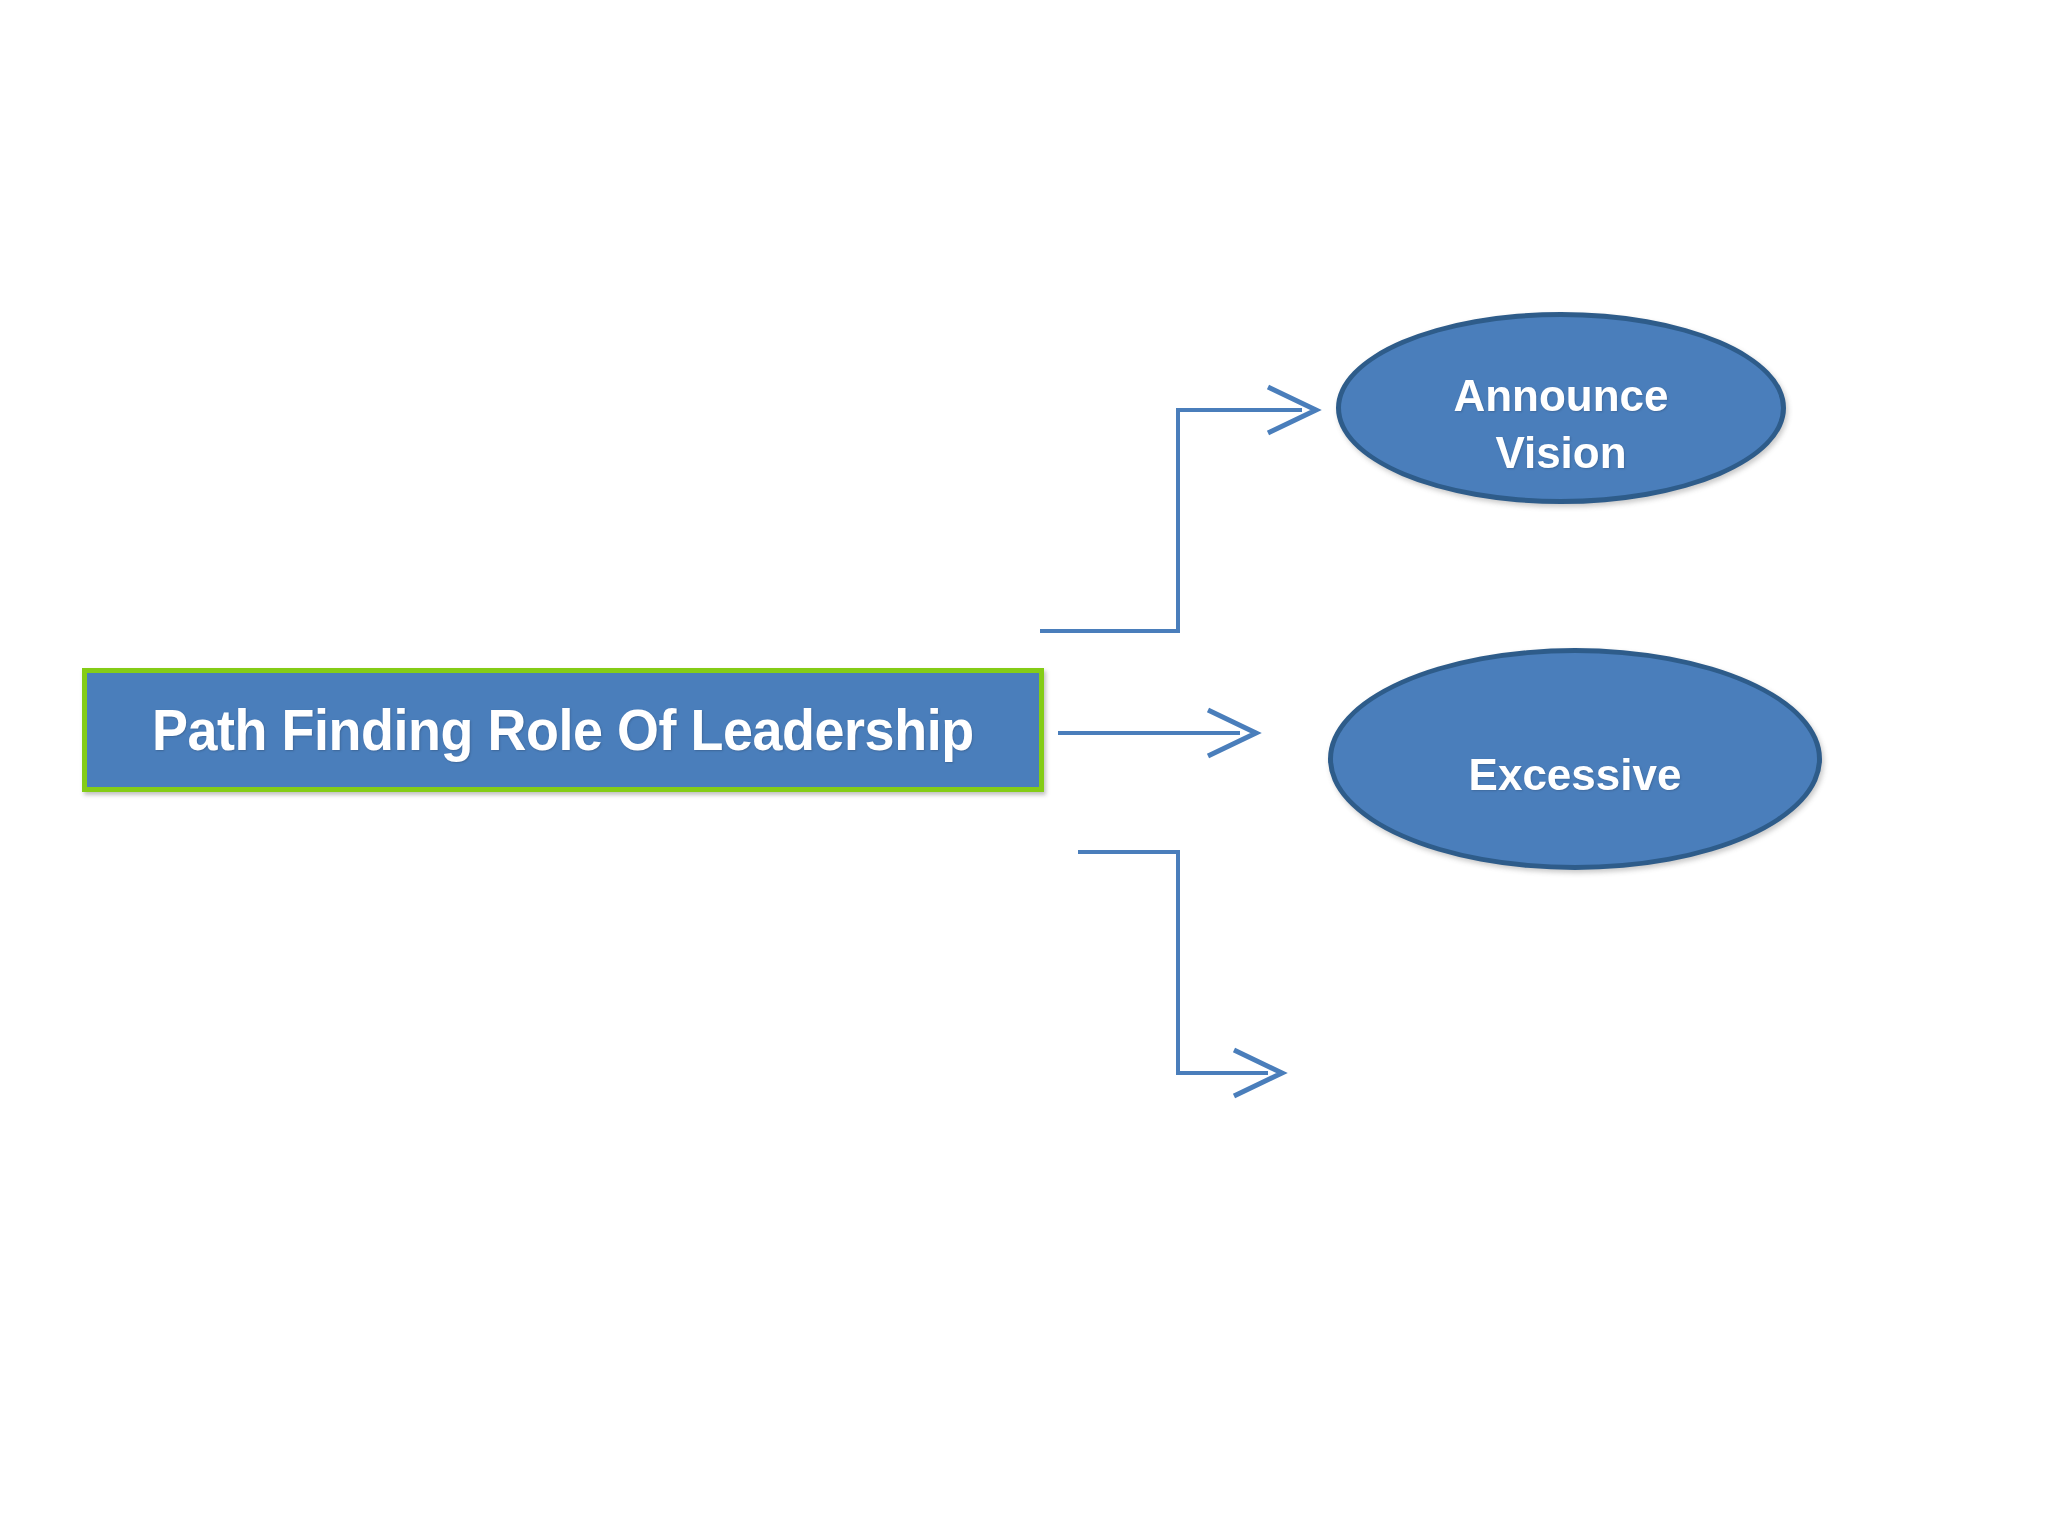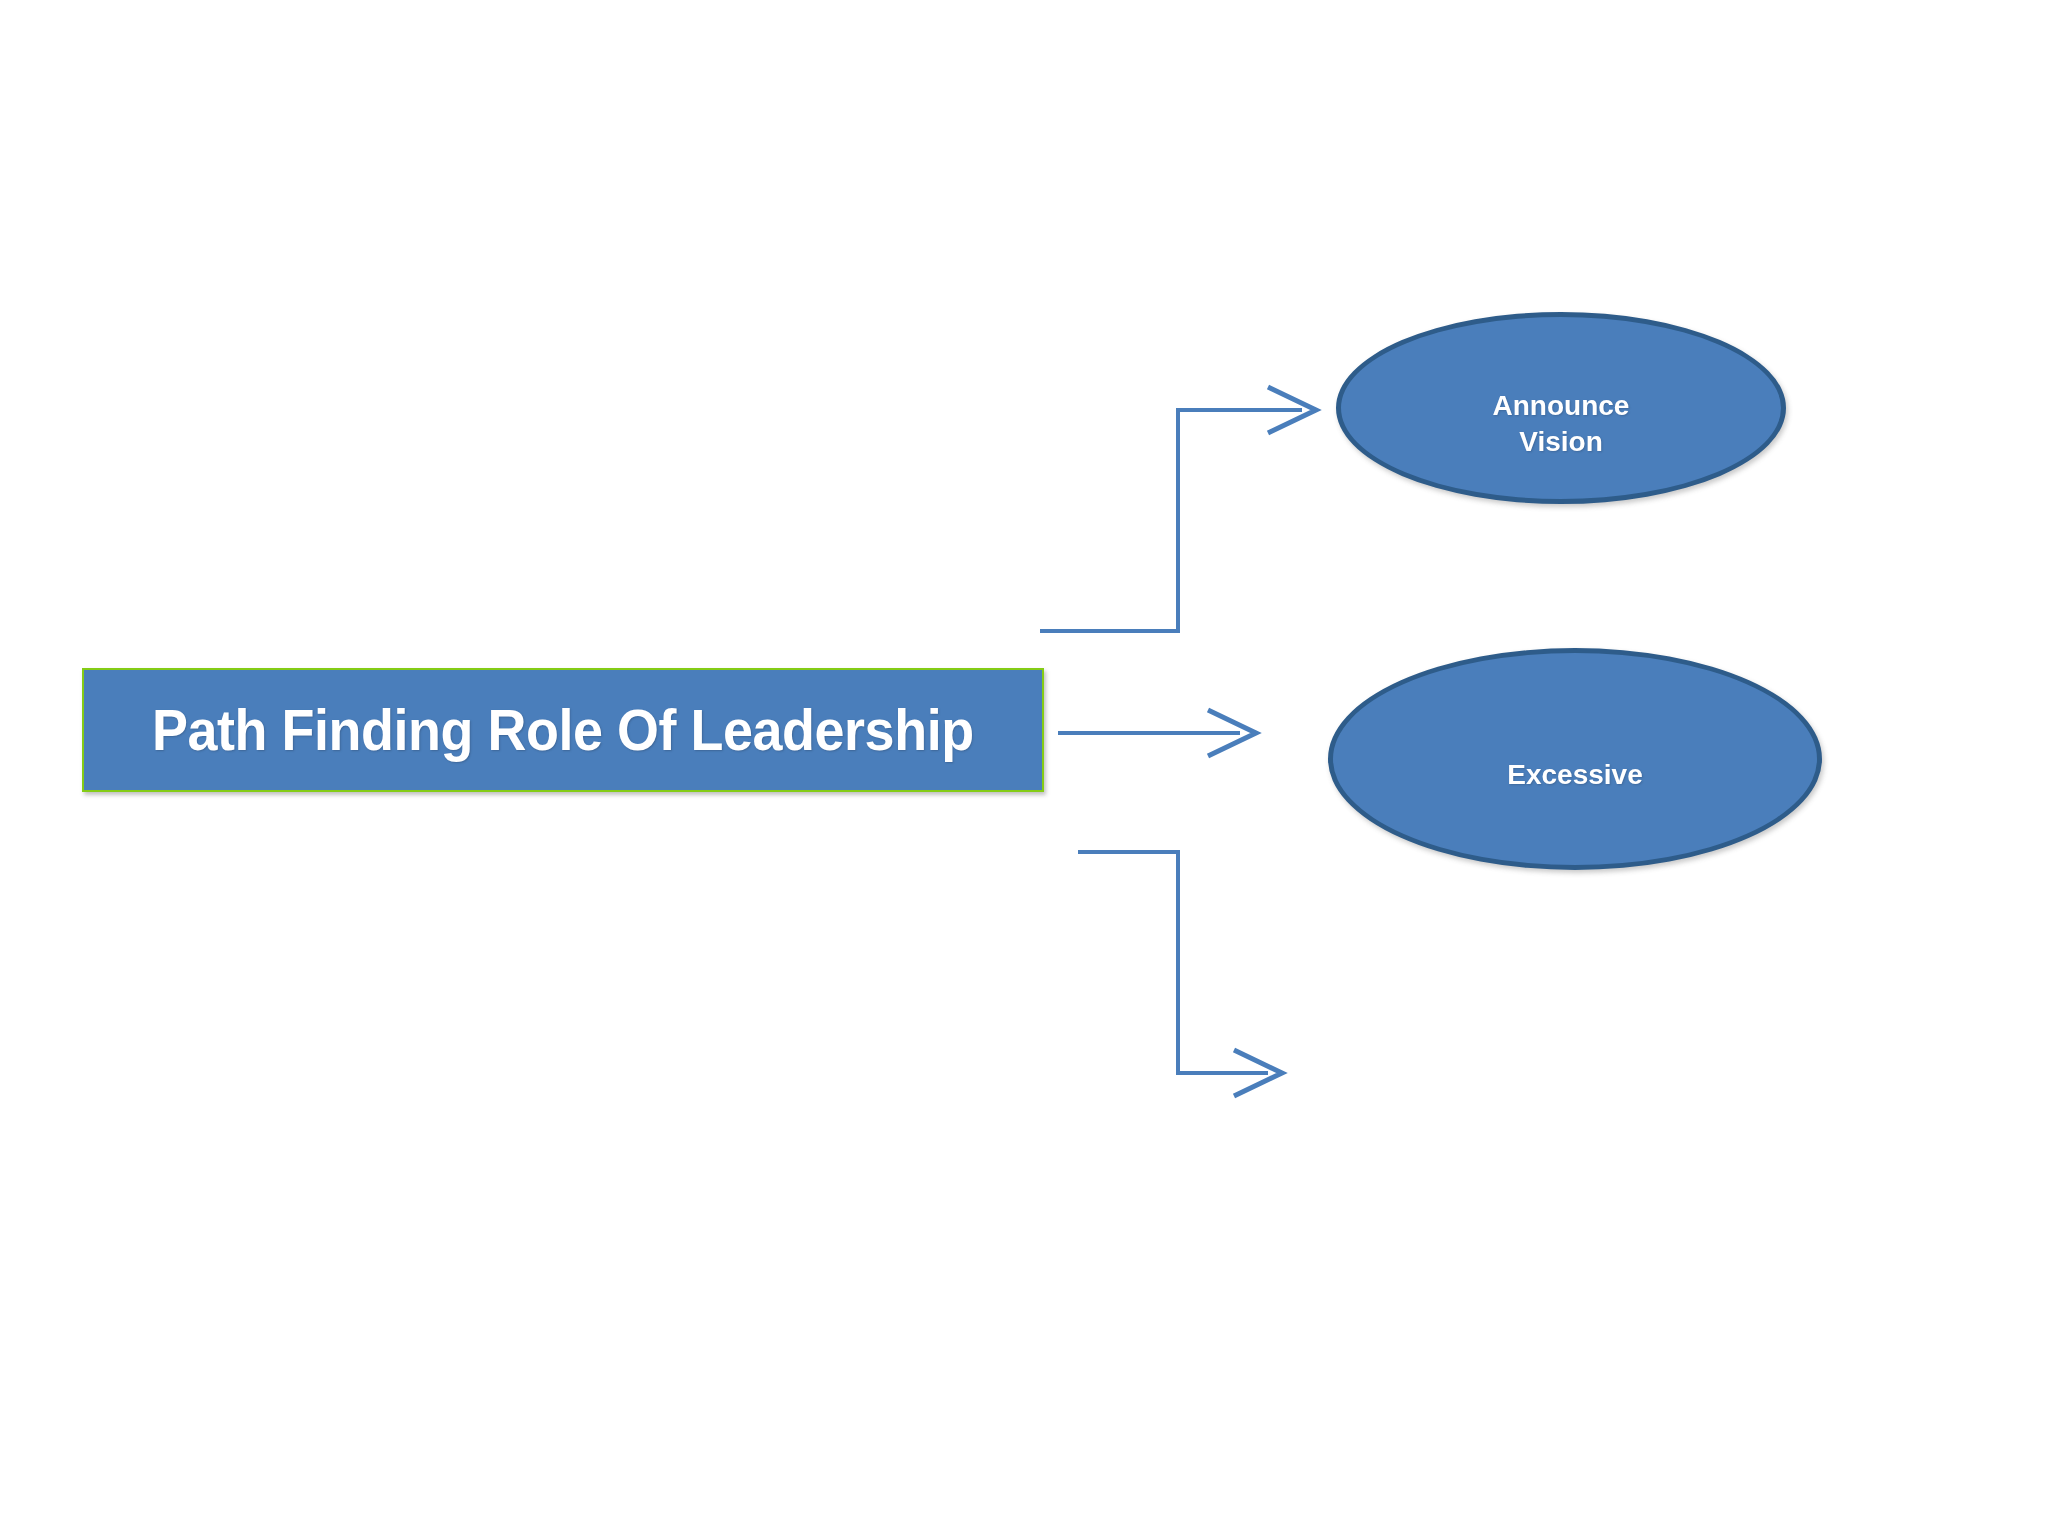--- a/index.html
+++ b/index.html
@@ -30,21 +30,21 @@
 
   
   .root-box {
     position: absolute;
     left: 82px;
     top: 668px;
     width: 962px;
     height: 124px;
     box-sizing: border-box;
     background: #4a7ebb;
-    border: 2px solid #84cc16;
+    border: 5px solid #84cc16;
     display: flex;
     align-items: center;
     justify-content: center;
     box-shadow: 2px 3px 4px rgba(80, 80, 80, 0.35);
   }
   .root-box-label {
     color: #ffffff;
     font-family: "Liberation Sans Narrow", "Liberation Sans", sans-serif;
     font-weight: bold;
     font-size: 58px;
@@ -64,21 +64,21 @@
     border-radius: 50%;
     display: flex;
     align-items: center;
     justify-content: center;
     text-align: center;
     box-shadow: 2px 3px 5px rgba(80, 80, 80, 0.3);
   }
   .ellipse-label {
     color: #ffffff;
     font-weight: bold;
-    font-size: 28px;
+    font-size: 44px;
     line-height: 1.30;
     padding: 0 40px;
     text-shadow: 1px 1px 2px rgba(40, 60, 90, 0.3);
     margin-top: 32px;
   }
 
   #node-announce-vision {
     left: 1336px;
     top: 312px;
     width: 450px;

